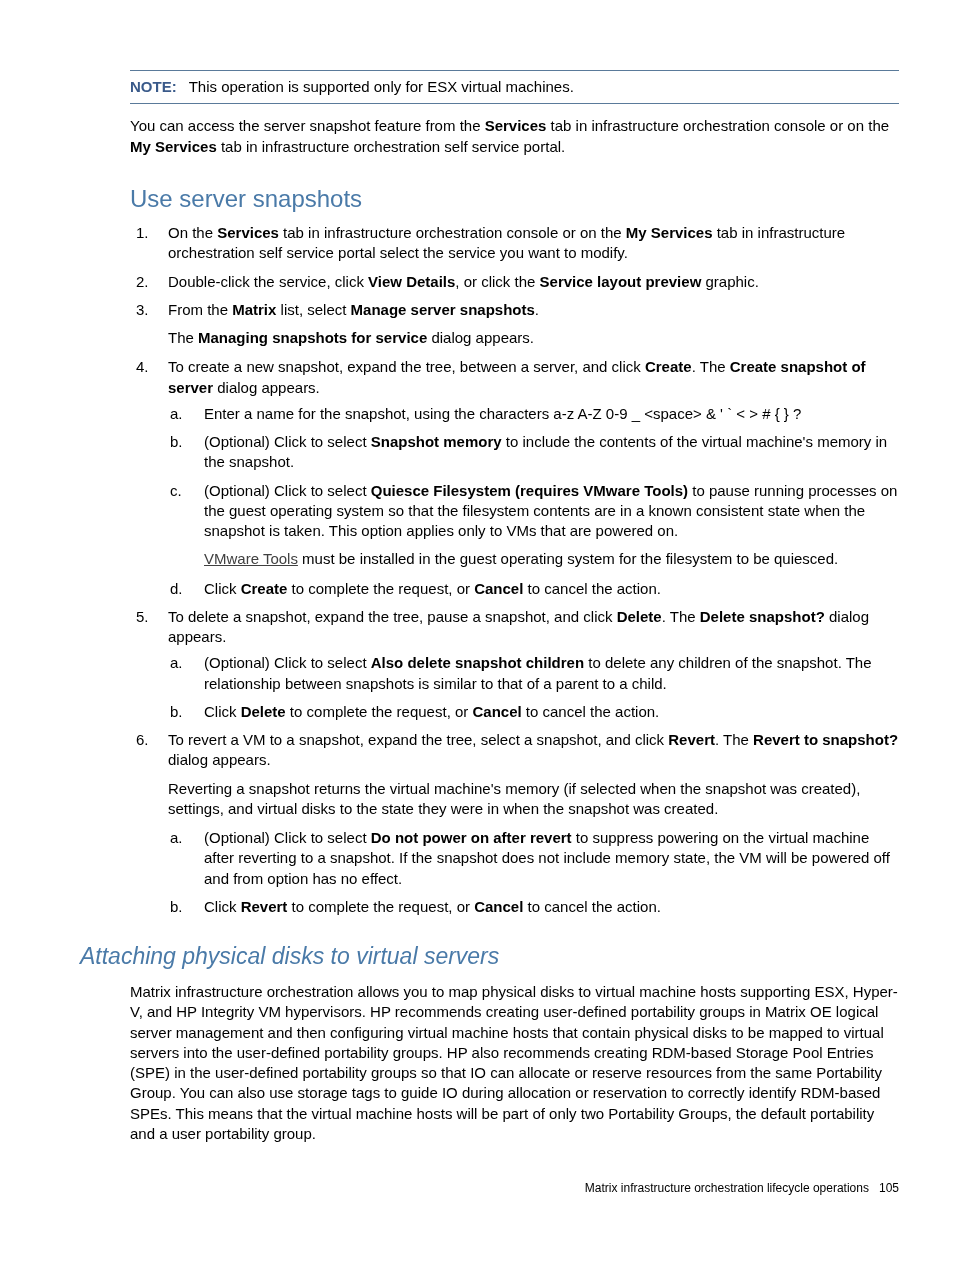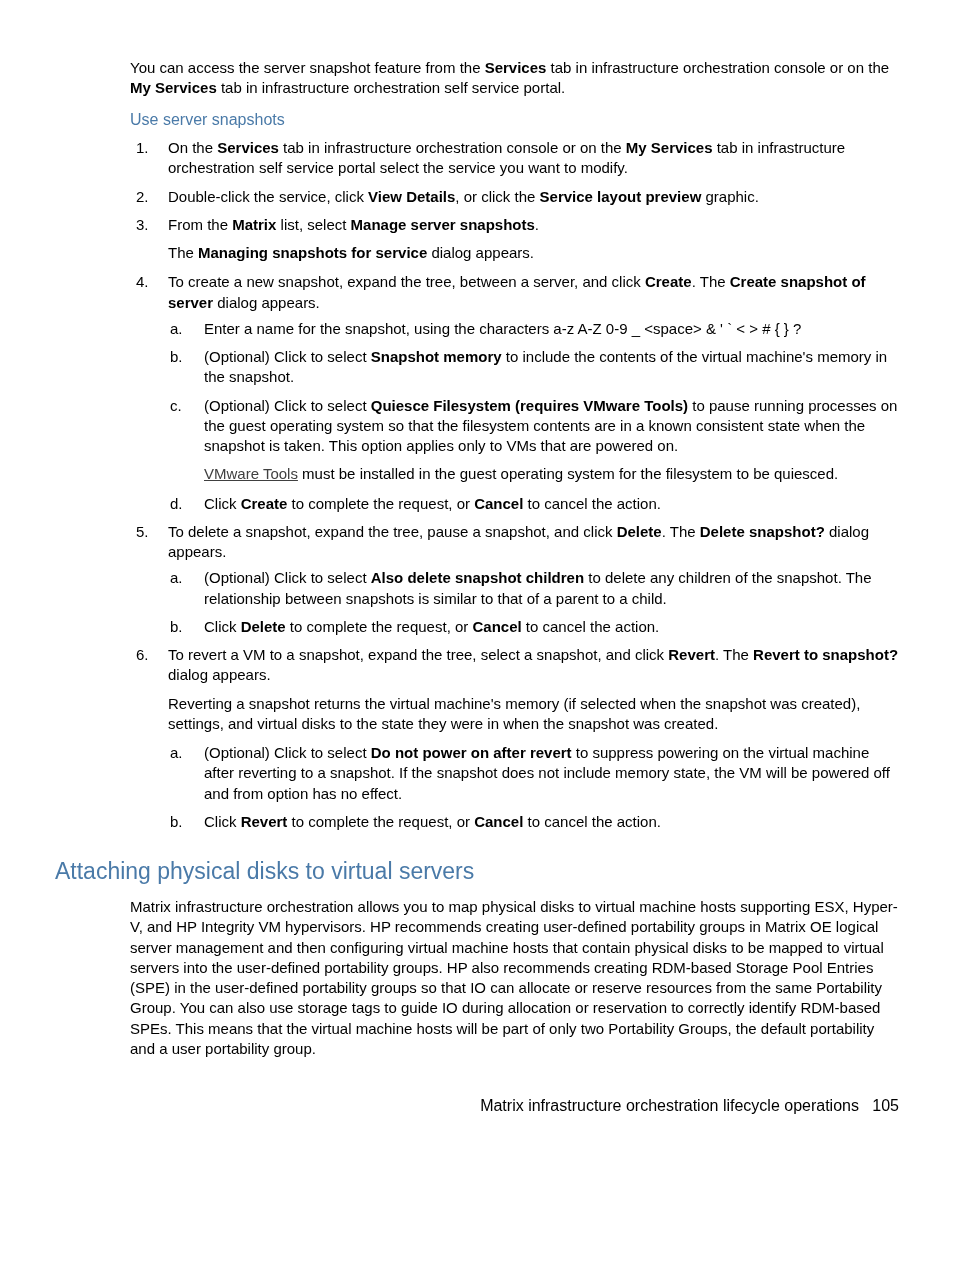--- a/index.html
+++ b/index.html
@@ -25,23 +25,23 @@
     padding: 6px 0;
     margin: 12px 0 12px 0;
   }
   .note-label {
     font-weight: bold;
     color: #3a5a8a;
     margin-right: 12px;
   }
   .h3 {
     color: #4a7aa8;
-    font-size: 16px;
+    font-size: 24px;
     font-weight: normal;
-    margin: 10px 0 8px 0;
+    margin: 26px 0 8px 0;
   }
   .h2 {
     color: #4a7aa8;
     font-size: 23px;
     font-weight: normal;
     margin: 24px 0 10px 0;
   }
   .h2-wrap {
     margin-left: 0;
   }
@@ -86,30 +86,33 @@
   }
   b {
     font-weight: bold;
   }
   a.link {
     color: #404040;
     text-decoration: underline;
   }
   .footer {
     text-align: right;
-    font-size: 16px;
+    font-size: 12px;
     margin-top: 36px;
     padding-right: 0;
   }
 </style>
 </head>
 <body>
 
 <div class="content">
 
+  <div class="note-box">
+    <span class="note-label">NOTE:</span><span>This operation is supported only for ESX virtual machines.</span>
+  </div>
 
   <p>
     <span>You can access the server snapshot feature from the </span><b>Services</b><span> tab in infrastructure orchestration console or on the </span><b>My Services</b><span> tab in infrastructure orchestration self service portal.</span>
   </p>
 
   <div class="h3">Use server snapshots</div>
 
   <ol class="main">
     <li>
       <span>On the </span><b>Services</b><span> tab in infrastructure orchestration console or on the </span><b>My Services</b><span> tab in infrastructure orchestration self service portal select the service you want to modify.</span>
@@ -161,21 +164,21 @@
         </li>
         <li>
           <span>Click </span><b>Revert</b><span> to complete the request, or </span><b>Cancel</b><span> to cancel the action.</span>
         </li>
       </ol>
     </li>
   </ol>
 </div>
 
 <div class="h2-wrap">
-  <div class="h2" style="">Attaching physical disks to virtual servers</div>
+  <div class="h2" style="margin-left:25px;font-style:italic;">Attaching physical disks to virtual servers</div>
 </div>
 
 <div class="content">
   <p>Matrix infrastructure orchestration allows you to map physical disks to virtual machine hosts supporting ESX, Hyper-V, and HP Integrity VM hypervisors. HP recommends creating user-defined portability groups in Matrix OE logical server management and then configuring virtual machine hosts that contain physical disks to be mapped to virtual servers into the user-defined portability groups. HP also recommends creating RDM-based Storage Pool Entries (SPE) in the user-defined portability groups so that IO can allocate or reserve resources from the same Portability Group. You can also use storage tags to guide IO during allocation or reservation to correctly identify RDM-based SPEs. This means that the virtual machine hosts will be part of only two Portability Groups, the default portability and a user portability group.</p>
 </div>
 
 <div class="footer">
   <span>Matrix infrastructure orchestration lifecycle operations</span>&nbsp;&nbsp;&nbsp;<span>105</span>
 </div>
 

